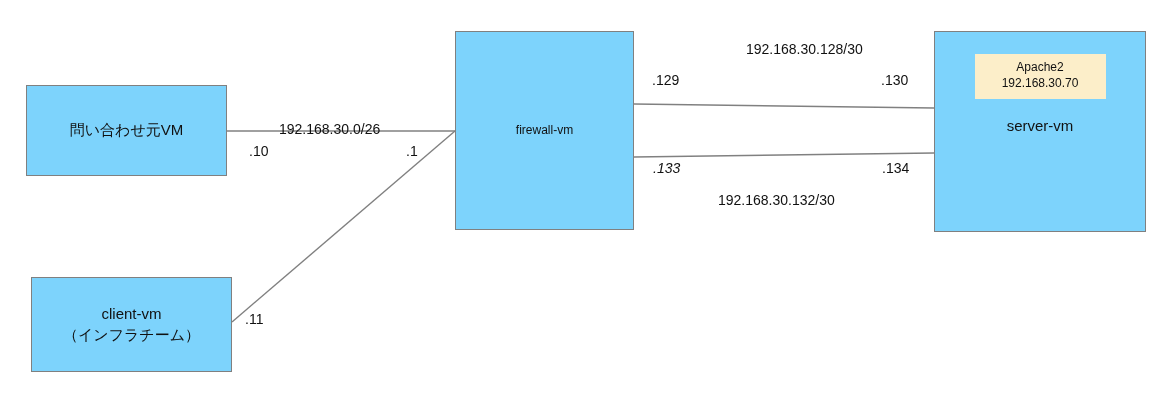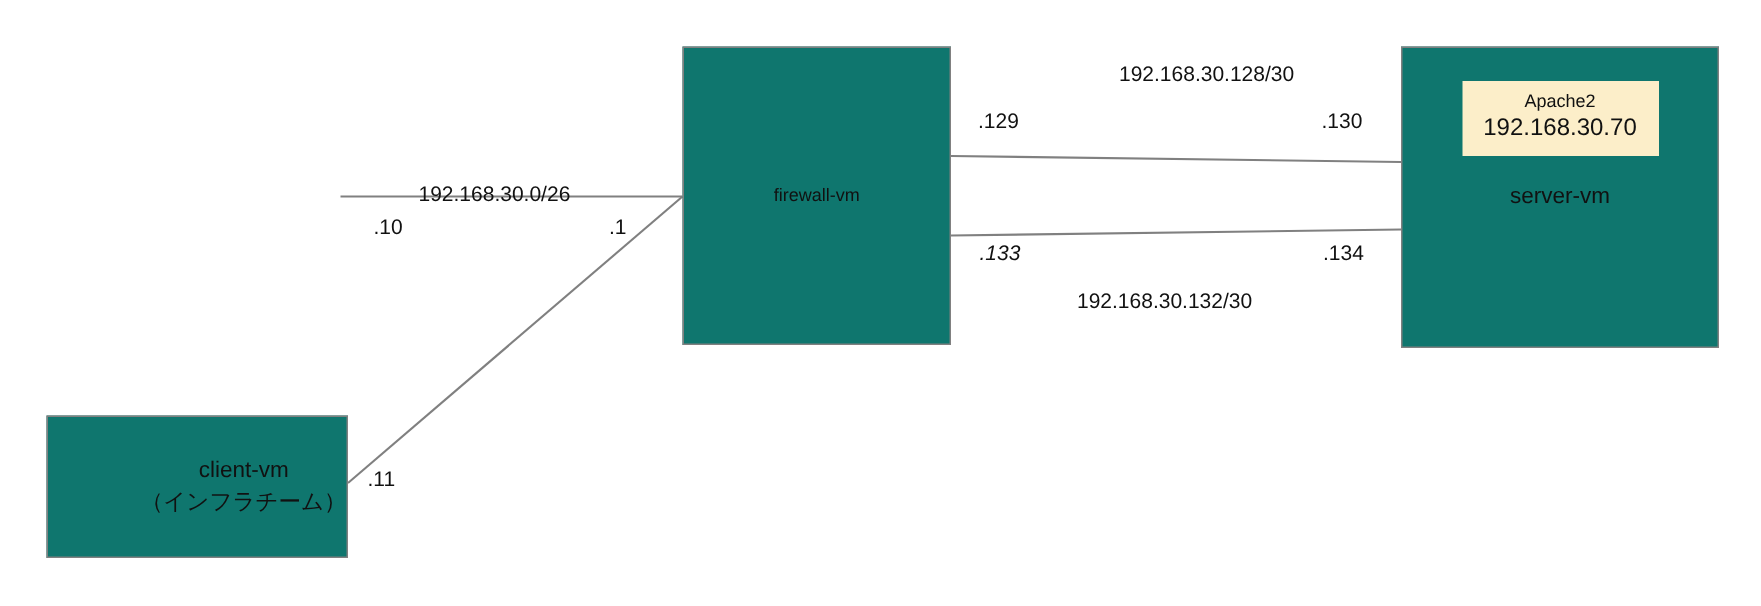--- a/index.html
+++ b/index.html
@@ -23,21 +23,21 @@
     position: absolute;
     left: 0;
     top: 0;
     width: 1174px;
     height: 404px;
     pointer-events: none;
   }
   .node {
     position: absolute;
     box-sizing: border-box;
-    background: #0f766e;
+    background: #7dd3fc;
     border: 1px solid #808080;
     display: flex;
     align-items: center;
     justify-content: center;
     text-align: center;
   }
   .node-label {
     font-size: 12px;
     line-height: 1.35;
     color: #111111;
@@ -63,21 +63,21 @@
     padding: 6px 10px 8px 10px;
     text-align: center;
     line-height: 1.3;
   }
   .service-name {
     font-size: 12px;
     color: #111111;
     display: block;
   }
   .service-ip {
-    font-size: 16px;
+    font-size: 12px;
     color: #111111;
     display: block;
   }
   .server-name {
     font-size: 15px;
     color: #111111;
     margin-top: 18px;
     display: block;
   }
   .edge-label {
@@ -96,22 +96,25 @@
 
     <line x1="227" y1="131" x2="455" y2="131" stroke="#808080" stroke-width="1.4"></line>
 
     <line x1="232" y1="322" x2="455" y2="131" stroke="#808080" stroke-width="1.4"></line>
 
     <line x1="634" y1="104" x2="934" y2="108" stroke="#808080" stroke-width="1.4"></line>
 
     <line x1="634" y1="157" x2="934" y2="153" stroke="#808080" stroke-width="1.4"></line>
   </svg>
 
+  <div class="node" style="left:26px; top:85px; width:201px; height:91px;">
+    <span class="node-label jp">問い合わせ元VM</span>
+  </div>
 
-  <div class="node" style="left:31px; top:277px; width:201px; height:95px;justify-content:flex-end;">
+  <div class="node" style="left:31px; top:277px; width:201px; height:95px;">
     <span class="node-label jp">client-vm
 （インフラチーム）</span>
   </div>
 
   <div class="node" style="left:455px; top:31px; width:179px; height:199px;">
     <span class="node-label">firewall-vm</span>
   </div>
 
   <div class="node" style="left:934px; top:31px; width:212px; height:201px;">
     <div class="node-stack">

